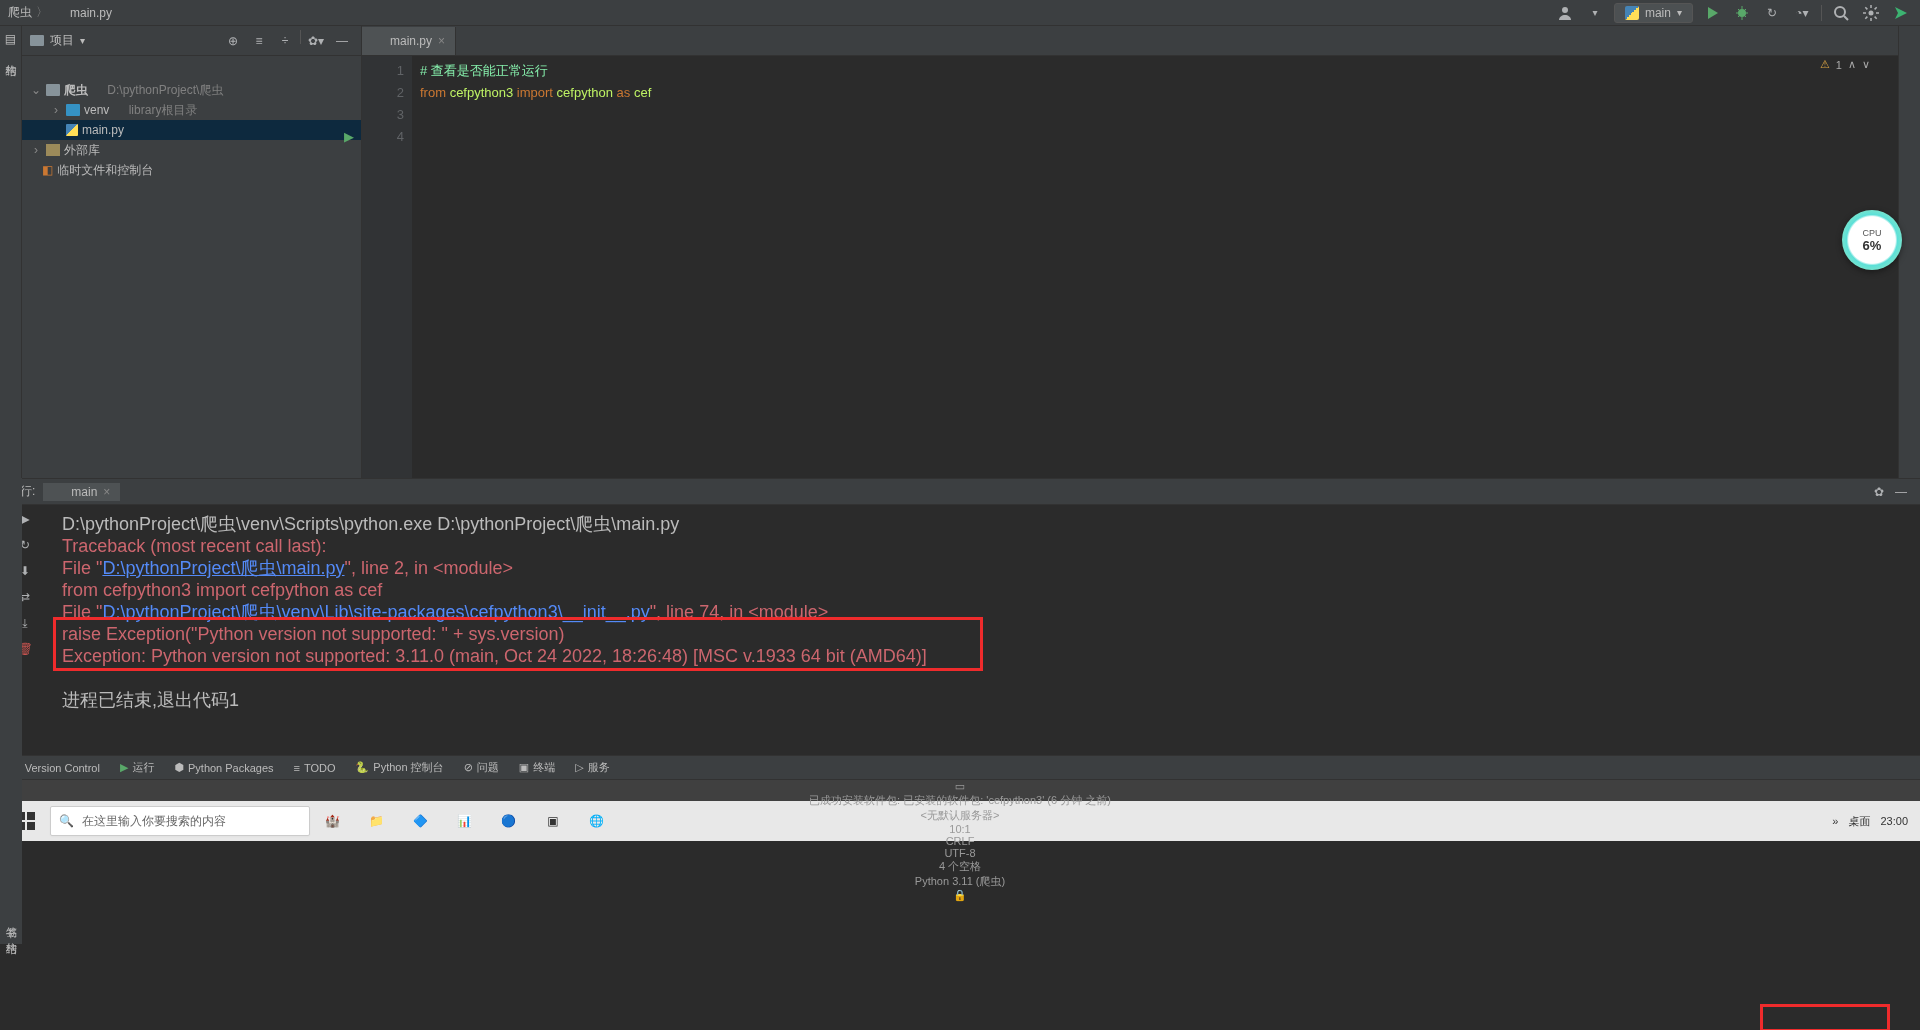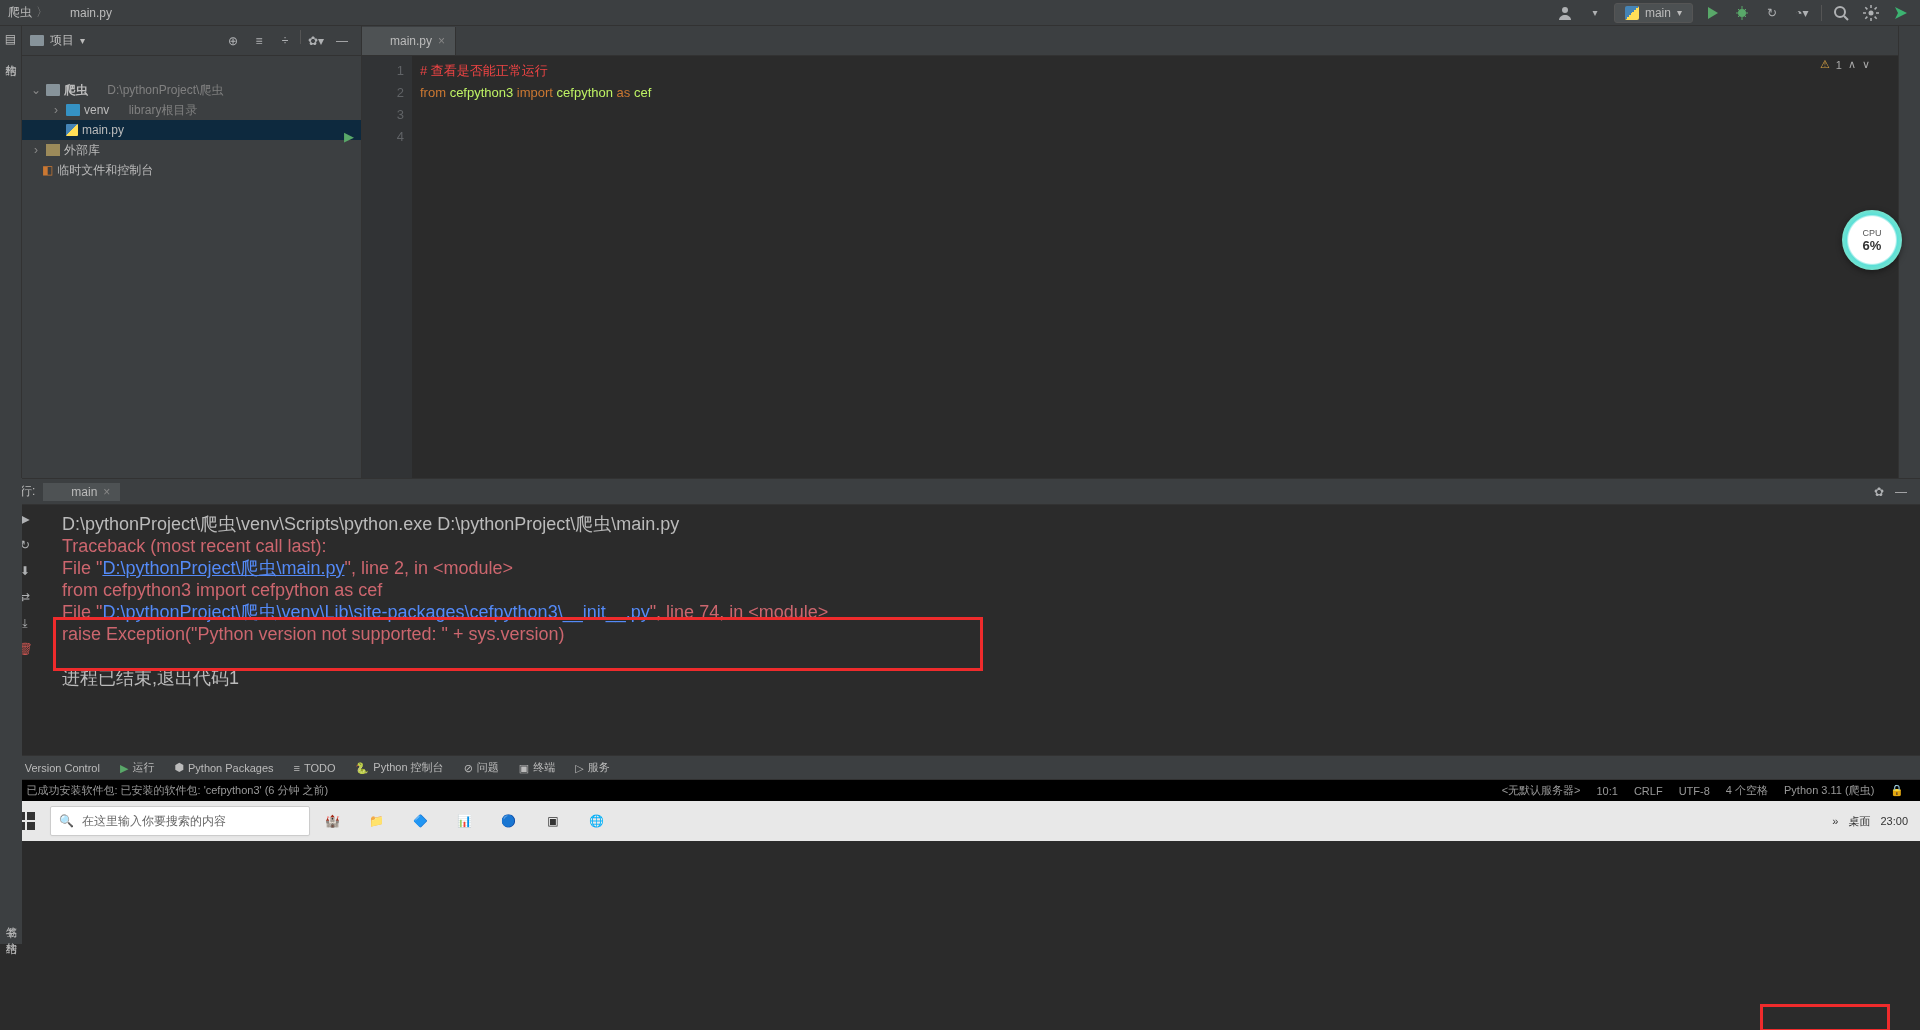--- a/index.html
+++ b/index.html
@@ -30,42 +30,42 @@
 .tree .pyf { width:12px; height:12px; position:relative; display:inline-block; }
 .tree .pyf::before { content:""; position:absolute; inset:0; background:linear-gradient(135deg,#4584b6 50%,#ffde57 50%); border-radius:1px; }
 .tree .dim { color:#808080;margin-left:8px; }
 .editor-area { flex:1; display:flex; flex-direction:column; background:#2b2b2b; }
 .tabs { height:30px; background:#3c3f41; display:flex; align-items:center; border-bottom:1px solid #323232; }
 .tab { height:28px; display:flex; align-items:center; gap:6px; padding:0 10px; background:#4e5254; border-right:1px solid #323232; }
 .tab .close { color:#888; cursor:pointer; }
 .code-wrap { flex:1; display:flex; font-family:Consolas,monospace; font-size:13px; }
 .gutter { width:50px; background:#313335; color:#606366; text-align:right; padding:4px 8px 0 0; line-height:22px; }
 .code { flex:1; padding:4px 0 0 8px; line-height:22px; }
-.code .c { color:#ef4444; }
+.code .c { color:#86efac; }
 .code .k { color:#cc7832; }
 .code .id { color:#bef264; }
 .code .fn { color:#ffc66d; }
 .code .sel-bg { background:#214283; }
 .right-stripe { width:22px; background:#3c3f41; border-left:1px solid #323232; }
 .warn-bar { position:absolute; right:50px; top:58px; display:flex; align-items:center; gap:6px; color:#aaa; font-size:11px; }
 .run-panel { background:#2b2b2b; border-top:1px solid #323232; }
 .rp-head { height:26px; background:#3c3f41; display:flex; align-items:center; padding:0 8px; border-bottom:1px solid #323232; }
 .rp-head .lbl { margin-right:8px; }
 .rp-head .rtab { background:#4e5254; padding:2px 10px; display:flex; align-items:center; gap:6px; }
 .rp-head .sp { flex:1; }
 .rp-body { display:flex; height:250px; }
 .rp-tools { width:50px; display:flex; flex-direction:column; align-items:center; padding-top:4px; gap:6px; }
 .rp-tools .tb { width:20px; height:20px; display:flex; align-items:center; justify-content:center; color:#afb1b3; cursor:pointer; }
 .console { flex:1; padding:8px 12px; font-family:Consolas,monospace; font-size:18px; line-height:22px; color:#bbb; overflow:auto; position:relative; }
 .console .err { color:#cc666e; }
 .console .lnk { color:#548af7; text-decoration:underline; }
 .red-box { position:absolute; border:3px solid #ef2b2c; pointer-events:none; }
 .bottom-tabs { height:24px; background:#3c3f41; border-top:1px solid #323232; display:flex; align-items:center; padding:0 8px; gap:20px; font-size:11px; }
-.bottom-tabs .bt { display:flex; align-items:flex-end; gap:4px; cursor:pointer; color:#bbb; }
-.status-bar { height:22px; background:#000000; border-top:1px solid #323232; display:flex; align-items:center; padding:0 8px; font-size:11px; color:#999; }
+.bottom-tabs .bt { display:flex; align-items:center; gap:4px; cursor:pointer; color:#bbb; }
+.status-bar { height:22px; background:#404040; border-top:1px solid #323232; display:flex; align-items:center; padding:0 8px; font-size:11px; color:#999;flex-direction:column; }
 .status-bar .sp { flex:1; }
 .status-bar .seg { padding:0 8px; }
 .taskbar { height:40px; background:#e8e8e8; display:flex; align-items:center; padding:0 4px; gap:2px; color:#333; }
 .taskbar .win { width:44px; height:36px; display:flex; align-items:center; justify-content:center; }
 .taskbar .search { flex:0 0 260px; height:30px; background:#fff; border:1px solid #ccc; border-radius:2px; display:flex; align-items:center; padding:0 8px; gap:8px; color:#666; box-shadow:0 1px 2px rgba(0,0,0,.03); }
 .taskbar .tb-ic { width:42px; height:36px; display:flex; align-items:center; justify-content:center; }
 .taskbar .sp { flex:1; }
 .taskbar .tray { display:flex; align-items:center; gap:10px; padding-right:8px; font-size:11px; }
 .folder-ico { width:14px; height:11px; background:#87939a; display:inline-block; border-radius:1px; }
 .play { color:#59a869; }
@@ -238,20 +238,21 @@
       <span class="tb">⤓</span>
       <span class="tb" style="color:#c75450;">🗑</span>
     </div>
     <div class="console">
       <div>D:\pythonProject\爬虫\venv\Scripts\python.exe D:\pythonProject\爬虫\main.py</div>
       <div class="err">Traceback (most recent call last):</div>
       <div class="err"><span>  File "</span><span class="lnk">D:\pythonProject\爬虫\main.py</span><span>", line 2, in &lt;module&gt;</span></div>
       <div class="err">    from cefpython3 import cefpython as cef</div>
       <div class="err"><span>  File "</span><span class="lnk">D:\pythonProject\爬虫\venv\Lib\site-packages\cefpython3\__init__.py</span><span>", line 74, in &lt;module&gt;</span></div>
       <div class="err">    raise Exception("Python version not supported: " + sys.version)</div>
+      <div class="err">Exception: Python version not supported: 3.11.0 (main, Oct 24 2022, 18:26:48) [MSC v.1933 64 bit (AMD64)]</div>
       <div>&nbsp;</div>
       <div>进程已结束,退出代码1</div>
       <div class="red-box" style="left:3px; top:112px; width:930px; height:54px;"></div>
     </div>
   </div>
 </div>
 
 <div class="bottom-tabs">
   <span class="bt">
       <span>⎇</span>

